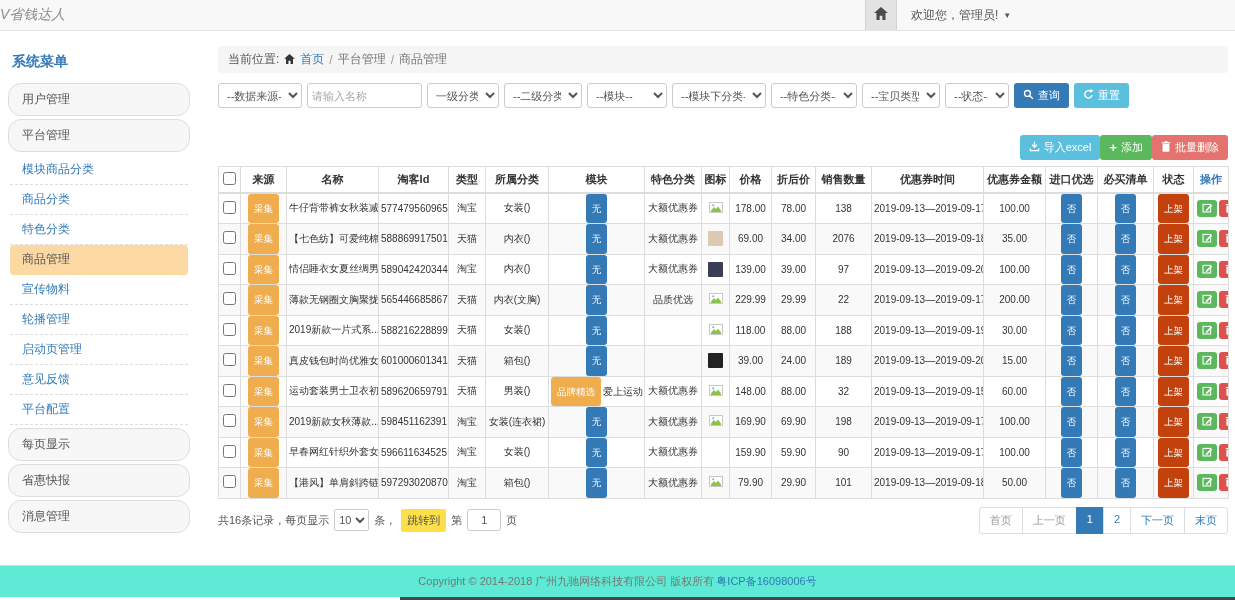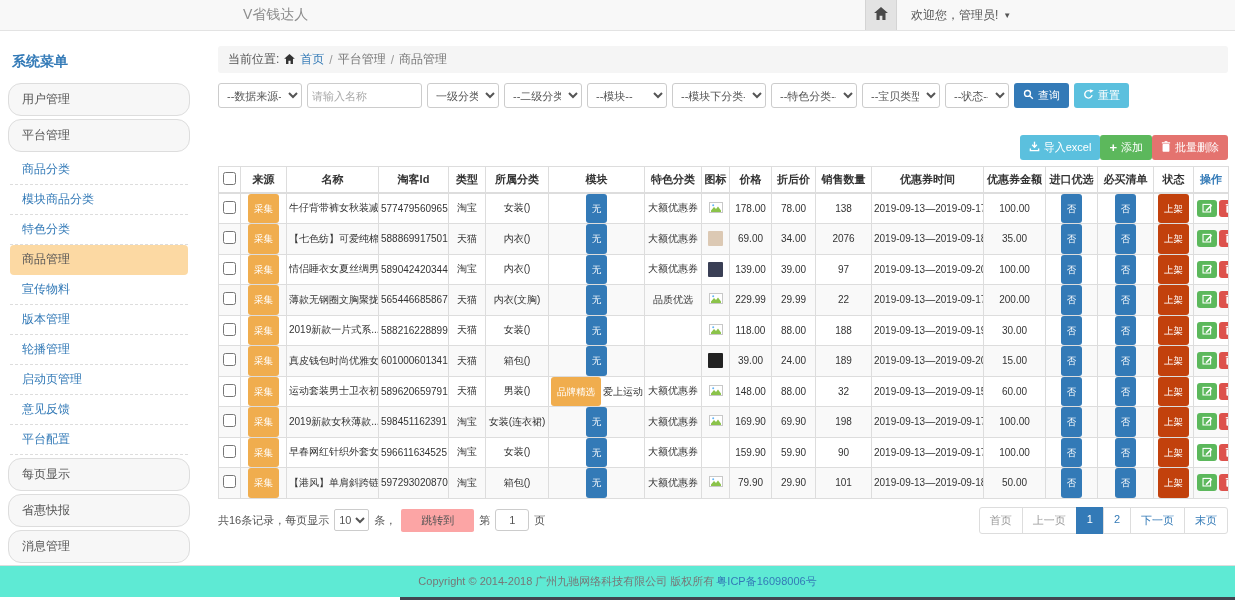--- a/index.html
+++ b/index.html
@@ -3,21 +3,21 @@
 <meta charset="utf-8">
 <style>
   * { box-sizing: border-box; margin: 0; padding: 0; }
   html,body { width:1235px; height:600px; }
   body {
     font-family: "Liberation Sans","DejaVu Sans",sans-serif;
     background:#fff; color:#333; font-size:12px; position:relative; overflow:hidden;
   }
   
   .topbar { height:31px; background:#f8f8f8; border-bottom:1px solid #e3e3e3; position:relative; display:flex; align-items:center; }
-  .brand { margin-left:243px; color:#8e8e8e; font-size:14px; }
+  .brand { color:#8e8e8e; font-size:14px;font-style:italic; }
   .topbar-right { position:absolute; left:865px; top:0; height:30px; display:flex; align-items:center; }
   .home-box { width:32px; height:30px; background:#e3e3e3; border-left:1px solid #d4d4d4; border-right:1px solid #d4d4d4; display:flex; align-items:center; justify-content:center; cursor:pointer; }
   .welcome { margin-left:14px; color:#555; font-size:12px; cursor:pointer; display:flex; align-items:center; gap:5px; }
   .caret { font-size:8px; color:#555; }
   
   .layout { display:flex; height:534px; overflow:hidden; }
   .sidebar { width:182px; margin-left:8px; padding-top:16px; flex-shrink:0; }
   .sidebar-title { color:#337ab7; font-weight:bold; font-size:14px; padding:6px 4px 12px 4px; }
   .side-group { background:#f7f7f7; border:1px solid #ddd; border-radius:13px; padding:7px 13px; color:#555; font-size:12px; margin-bottom:3px; cursor:pointer; }
   .side-sub { margin:1px 0 3px 0; padding:0 2px; }
@@ -54,21 +54,21 @@
   .badge-green { background:#c2410c; cursor:pointer; }
   .module-text { color:#333; margin-left:2px; }
   .thumb { width:15px; height:15px; display:inline-block; border-radius:1px; vertical-align:middle; }
   .op-btn { width:20px; height:17px; border-radius:3px; border:none; display:inline-flex; align-items:center; justify-content:center; margin:0 1px; cursor:pointer; padding:0; }
   .op-edit { background:#5cb85c; }
   .op-del { background:#dd524c; }
   
   .pagebar { width:1010px; display:flex; justify-content:space-between; align-items:center; margin-top:8px; font-size:11px; color:#555; }
   .pageinfo { display:flex; align-items:center; gap:5px; }
   .pp-select { height:22px; border:1px solid #ccc; border-radius:2px; font-size:11px; color:#555; background:#fff; font-family:inherit; }
-  .jump-chip { background:#fca5a5; padding:4px 20px; border-radius:2px; color:#555; cursor:pointer; }
+  .jump-chip { background:#fde047; padding:4px 6px; border-radius:2px; color:#555; cursor:pointer; }
   .page-input { width:34px; height:22px; border:1px solid #ccc; border-radius:3px; text-align:center; font-size:11px; color:#555; font-family:inherit; }
   .pager { display:flex; }
   .pager a { border:1px solid #ddd; padding:5px 10px; margin-left:-1px; color:#337ab7; background:#fff; font-size:11px; cursor:pointer; text-decoration:none; }
   .pager a:first-child { border-radius:3px 0 0 3px; margin-left:0; }
   .pager a:last-child { border-radius:0 3px 3px 0; }
   .pager a.disabled { color:#999; }
   .pager a.active { background:#337ab7; color:#fff; border-color:#337ab7; }
   
   footer { position:absolute; top:565px; left:0; right:0; height:32px; border-top:1px solid #ddd; background:#5eead4; display:flex; align-items:center; justify-content:center; font-size:11px; color:#777; gap:2px; }
   footer a { color:#337ab7; cursor:pointer; text-decoration:none; }
@@ -96,26 +96,25 @@
     </div>
   </header>
 
   <div class="layout">
     <aside class="sidebar">
       <div class="sidebar-title">系统菜单</div>
       <nav>
           <div class="side-group">用户管理</div>
           <div class="side-group">平台管理</div>
           <div class="side-sub">
+            <a class="side-link">模块商品分类</a>
             <a class="side-link">商品分类</a>
-            <a class="side-link">模块商品分类</a>
             <a class="side-link">特色分类</a>
             <a class="side-link active">商品管理</a>
             <a class="side-link">宣传物料</a>
-            <a class="side-link">版本管理</a>
             <a class="side-link">轮播管理</a>
             <a class="side-link">启动页管理</a>
             <a class="side-link">意见反馈</a>
             <a class="side-link">平台配置</a>
           </div>
           <div class="side-group">每页显示</div>
           <div class="side-group">省惠快报</div>
           <div class="side-group">消息管理</div>
         </nav>
     </aside>

